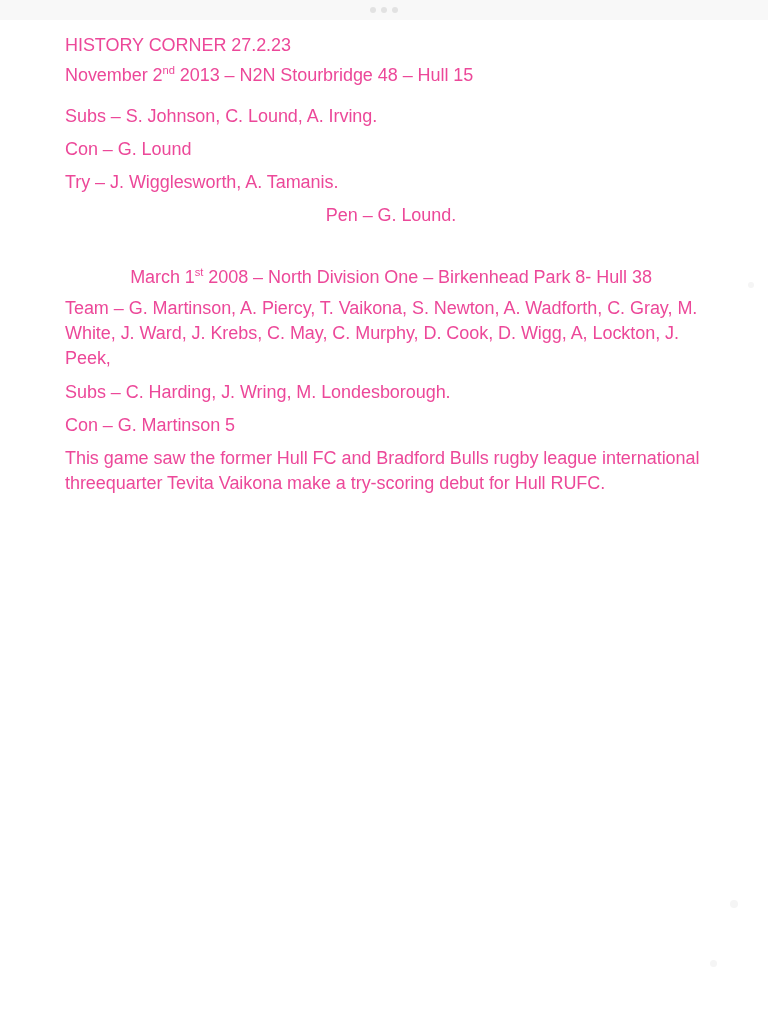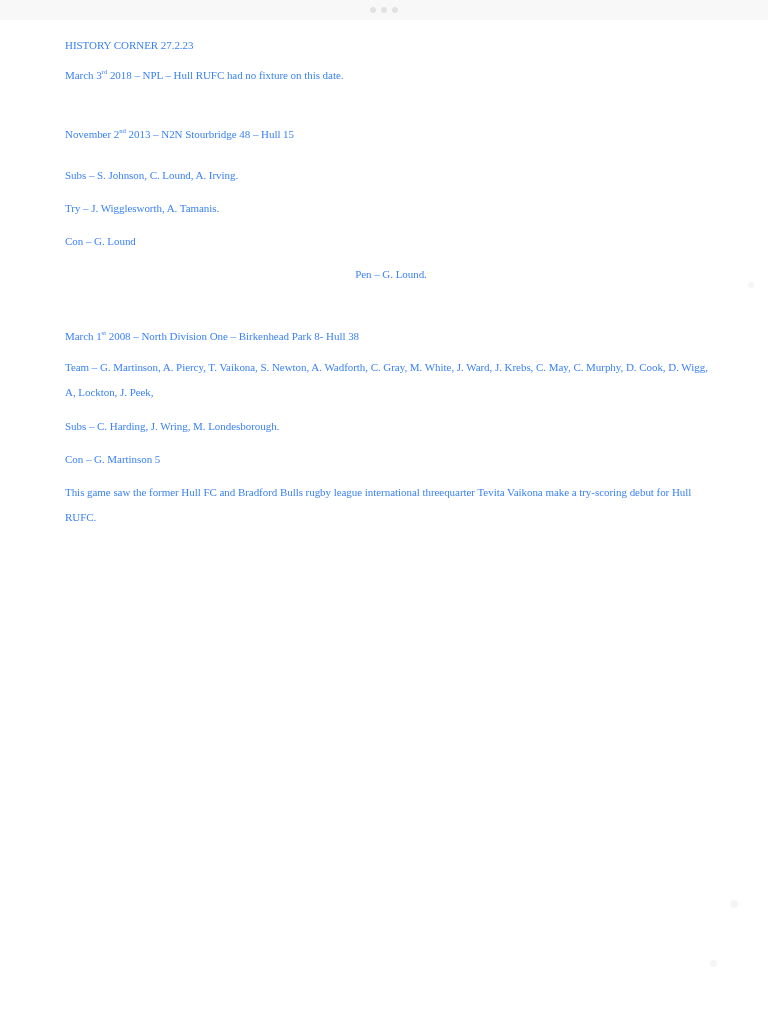--- a/index.html
+++ b/index.html
@@ -40,34 +40,33 @@
   }
   .content {
     position: absolute;
     top: 20px;
     left: 65px;
     width: 652px;
     padding-top: 13px;
   }
   .content p {
     margin: 0 0 8px 0;
-    font-size: 11px;
+    font-size: 18px;
     line-height: 25px;
     letter-spacing: -0.05px;
     font-weight: 400;
-    color: #3b82f6;
-    font-family: Liberation Serif, serif;
+    color: #ec4899;
   }
   .content p sup {
     font-size: 0.62em;
     line-height: 0;
     vertical-align: super;
   }
   .mb-5  { margin-bottom: 5px  !important; }
-  .mb-6  { margin-bottom: 6px  !important; }
+  .mb-6  { margin-bottom: 6px  !important; text-align: center; }
   .mb-9  { margin-bottom: 9px  !important; }
   .mb-16 { margin-bottom: 16px !important; }
   .mb-34 { margin-bottom: 34px !important; }
   .mb-37 { margin-bottom: 37px !important; text-align: center; }
   
   .scan-noise {
     position: absolute;
     border-radius: 50%;
     background: #f5f5f5;
   }
@@ -82,30 +81,29 @@
       <span class="dot"></span>
       <span class="dot"></span>
       <span class="dot"></span>
     </div>
   </div>
 
   <div class="content">
 
     <p class="mb-5">HISTORY CORNER 27.2.23</p>
 
-    <p class="mb-34"><span>March 3</span><sup>rd</sup><span> 2018 – NPL – Hull RUFC had no fixture on this date.</span></p>
 
     <p class="mb-16"><span>November 2</span><sup>nd</sup><span> 2013 – N2N Stourbridge 48 – Hull 15</span></p>
 
 
     <p>Subs – S. Johnson, C. Lound, A. Irving.</p>
 
+    <p>Con – G. Lound</p>
+
     <p>Try – J. Wigglesworth, A. Tamanis.</p>
-
-    <p>Con – G. Lound</p>
 
     <p class="mb-37">Pen – G. Lound.</p>
 
     <p class="mb-6"><span>March 1</span><sup>st</sup><span> 2008 – North Division One – Birkenhead Park 8- Hull 38</span></p>
 
     <p class="mb-9">Team – G. Martinson, A. Piercy, T. Vaikona, S. Newton, A. Wadforth, C. Gray, M. White, J. Ward, J. Krebs, C. May, C. Murphy, D. Cook, D. Wigg, A, Lockton, J. Peek,</p>
 
     <p>Subs – C. Harding, J. Wring, M. Londesborough.</p>
 
 

